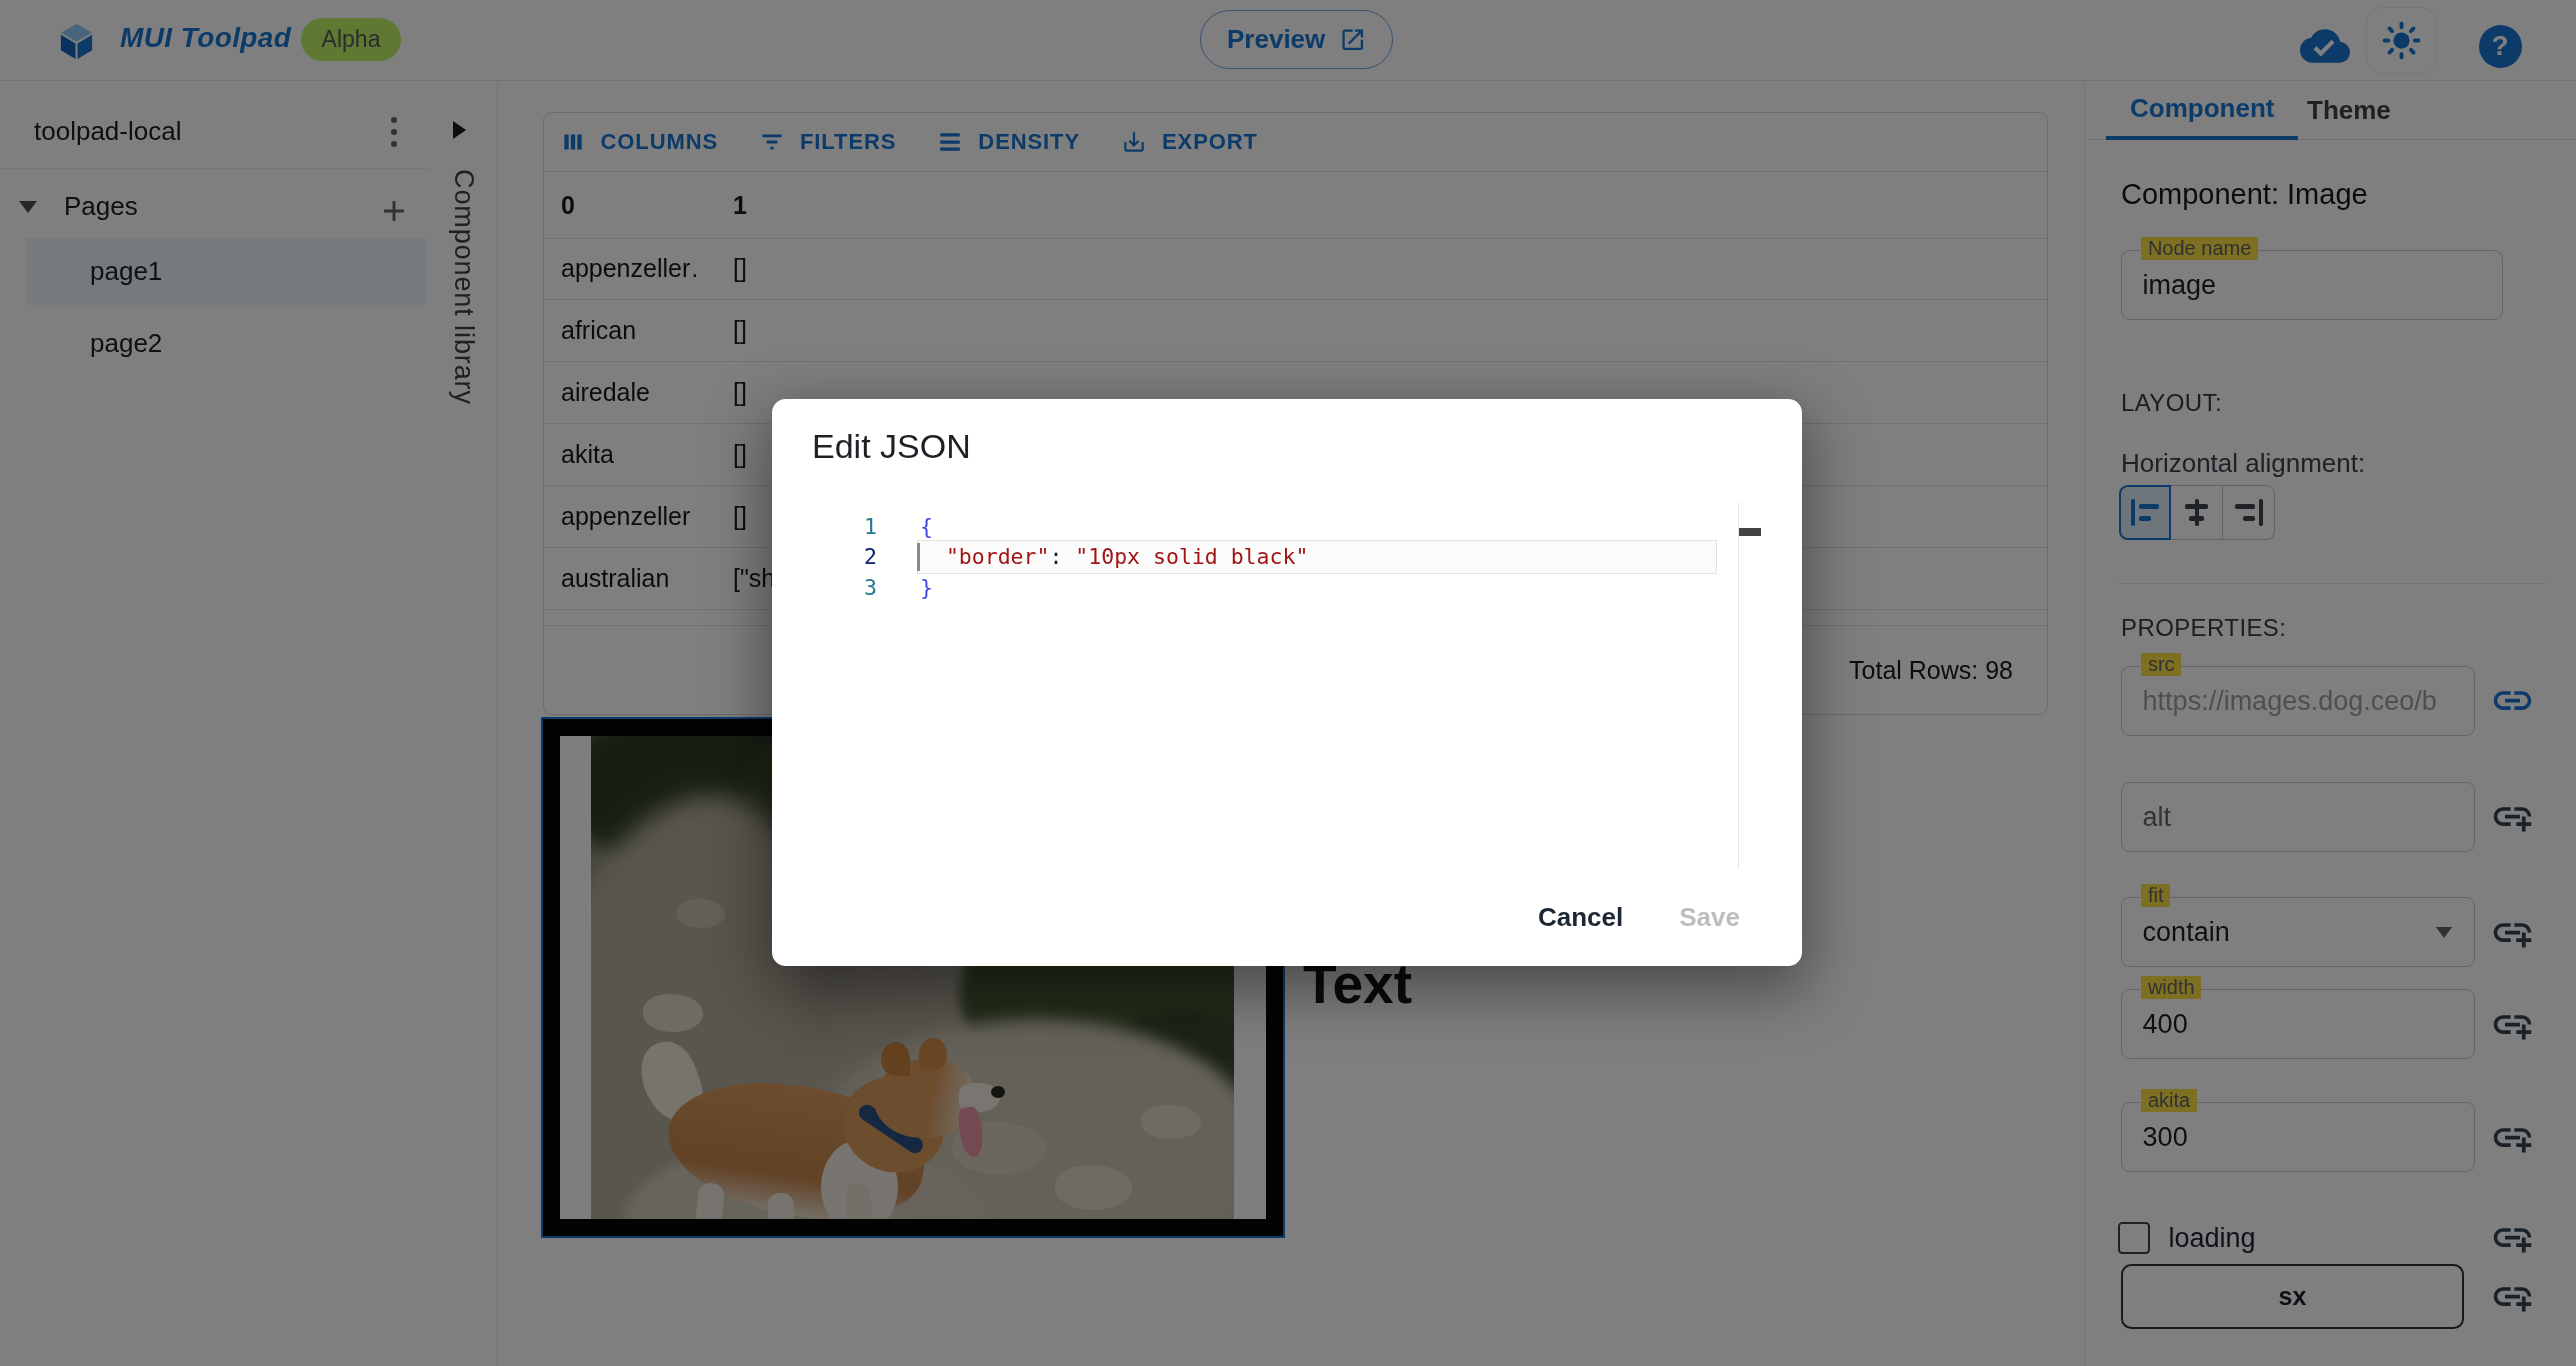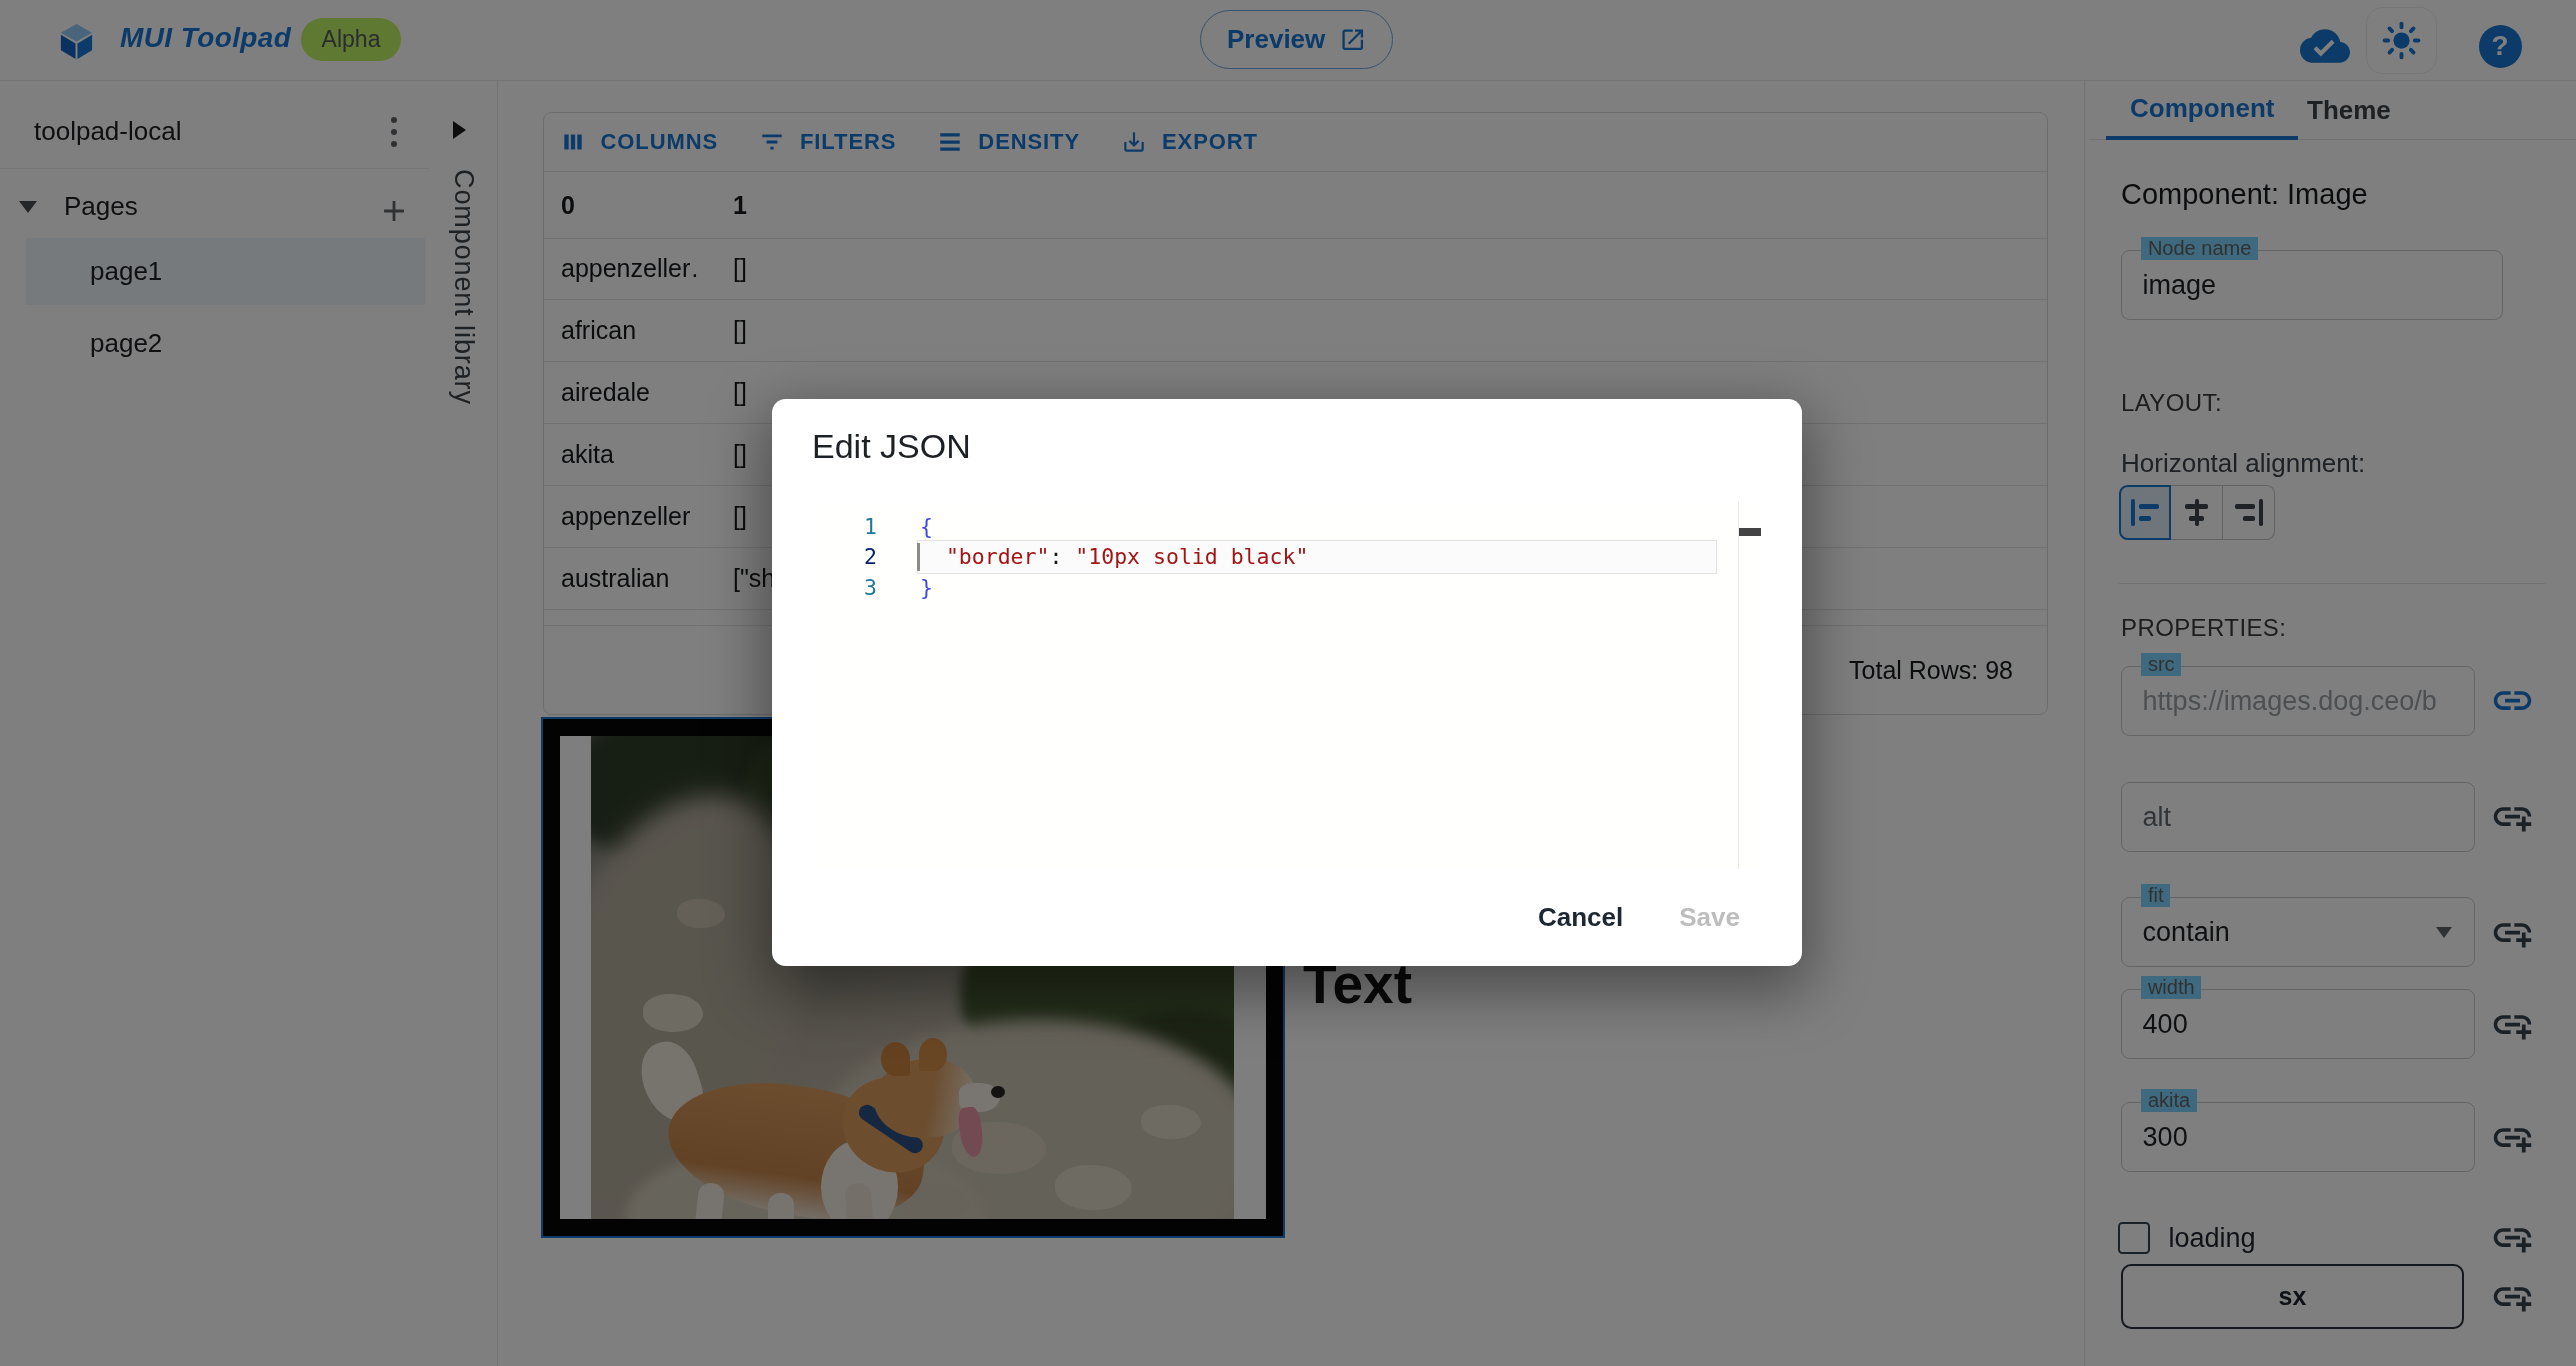--- a/index.html
+++ b/index.html
@@ -97,21 +97,21 @@
   #text-component{position:absolute;left:805px;top:872px;font-size:55px;font-weight:700;color:#141414;}
 
   
   #inspector{position:absolute;left:2084px;top:80px;width:492px;height:1287px;background:#fff;border-left:1.7px solid #e7e7e7;box-sizing:border-box;}
   #tabs{position:absolute;left:4px;top:0;width:100%;height:60px;border-bottom:1.7px solid #e3e3e3;box-sizing:border-box;}
   .tab{position:absolute;top:0;height:60px;display:flex;align-items:center;font-size:26px;cursor:pointer;}
   #tab-component{left:17px;padding:0 24px;color:#1976d2;font-weight:700;border-bottom:4.3px solid #1976d2;box-sizing:border-box;}
   #tab-theme{left:194px;padding:0 24px;color:#3c4248;font-weight:600;}
   #inspector-heading{position:absolute;left:36px;top:98px;font-size:29px;font-weight:500;color:#17191d;}
   .field{position:absolute;left:36px;width:354px;height:70px;border:1.7px solid #c9c9c9;border-radius:8.6px;box-sizing:border-box;background:#fff;}
-  .field .notch{position:absolute;left:19px;top:-13.7px;background:#7dd3fc;padding:0 6.9px;font-size:20px;color:#636363;}
+  .field .notch{position:absolute;left:19px;top:-13.7px;background:#fde047;padding:0 6.9px;font-size:20px;color:#636363;}
   .field .value{position:absolute;left:20.6px;top:0;height:100%;display:flex;align-items:center;font-size:27px;color:#1d2025;white-space:nowrap;overflow:hidden;max-width:309px;}
   .field .ghost{color:#9aa0a6;}
   #field-nodename{top:170px;width:382px;}
   #layout-label{position:absolute;left:36px;top:309px;font-size:24px;color:#3b3b3b;letter-spacing:0.4px;}
   #align-label{position:absolute;left:36px;top:368px;font-size:26px;color:#3c434b;}
   #align-group{position:absolute;left:34px;top:405px;height:55px;display:flex;}
   .align-btn{width:52px;height:55px;border:1.7px solid #c4c4c4;box-sizing:border-box;display:flex;align-items:center;justify-content:center;
     color:#3f464e;cursor:pointer;background:#fff;}
   .align-btn.first{border-radius:8.6px 0 0 8.6px;border:2.6px solid #1976d2;background:#ddecf9;color:#1976d2;z-index:2;}
   .align-btn.mid{border-left:none;}

